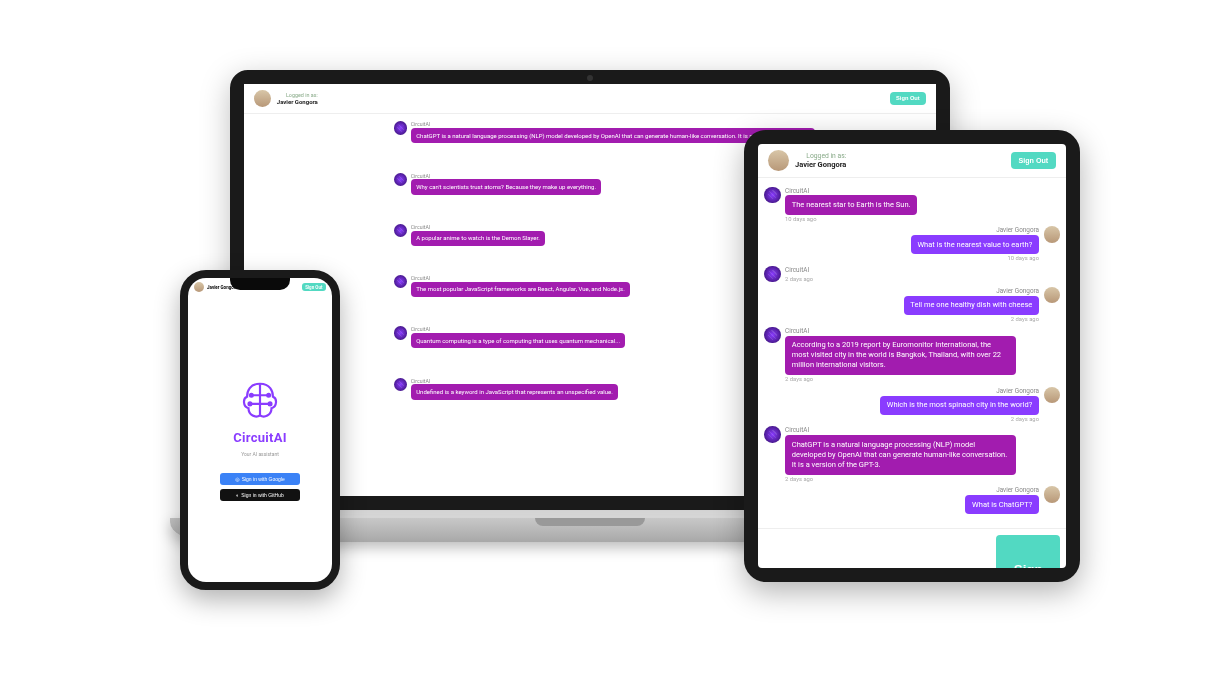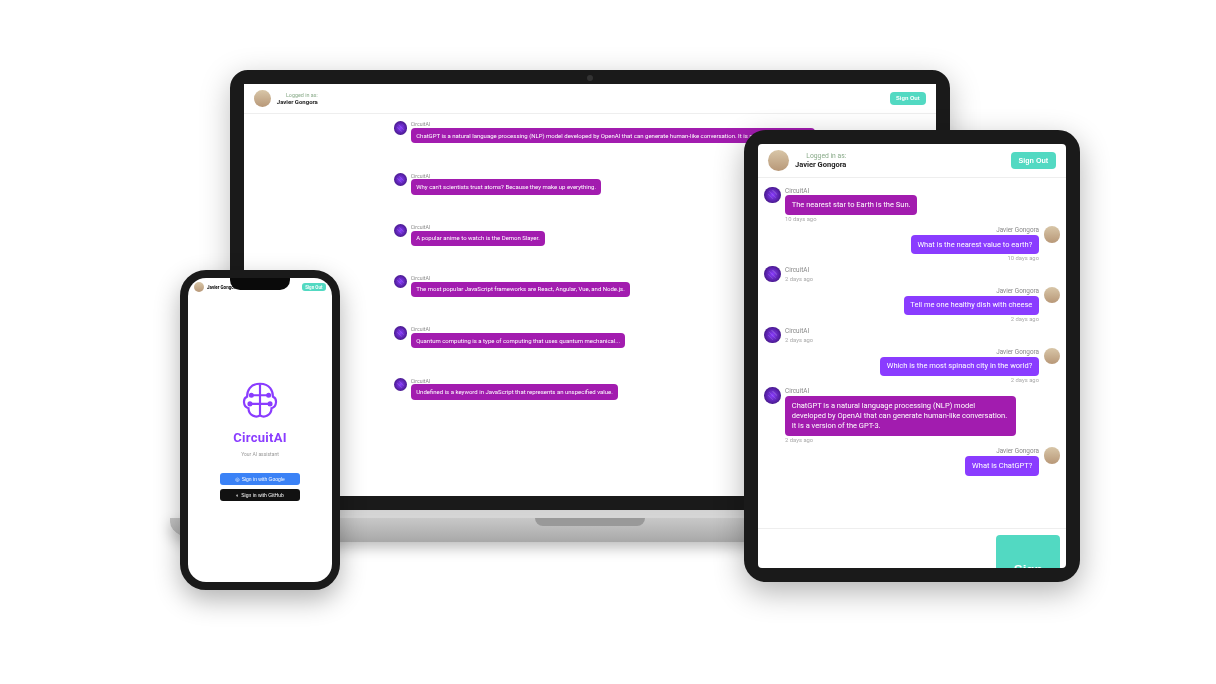--- a/index.html
+++ b/index.html
@@ -348,20 +348,21 @@
           <div class="msgwrap">
             <div class="sender">Javier Gongora</div>
             <div class="bubble usr">Tell me one healthy dish with cheese</div>
             <div class="ts">2 days ago</div>
           </div>
         </div>
         <div class="row ">
           <div class="bot-av"></div>
           <div class="msgwrap">
             <div class="sender">CircuitAI</div>
+            <div class="bubble bot">According to a 2019 report by Euromonitor International, the most visited city in the world is Bangkok, Thailand, with over 22 million international visitors.</div>
             <div class="ts">2 days ago</div>
           </div>
         </div>
         <div class="row right">
           <div class="usr-av"></div>
           <div class="msgwrap">
             <div class="sender">Javier Gongora</div>
             <div class="bubble usr">Which is the most spinach city in the world?</div>
             <div class="ts">2 days ago</div>
           </div>

